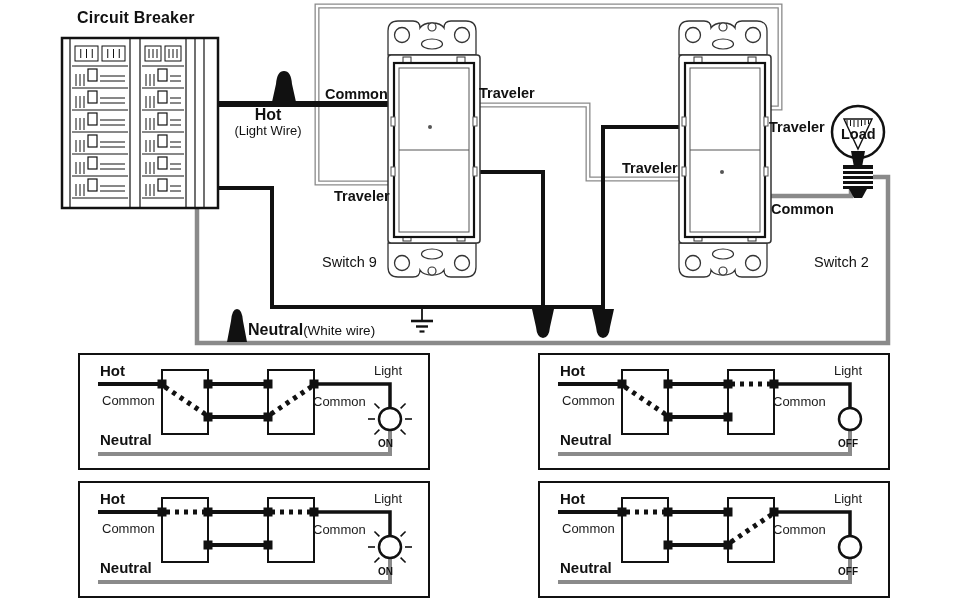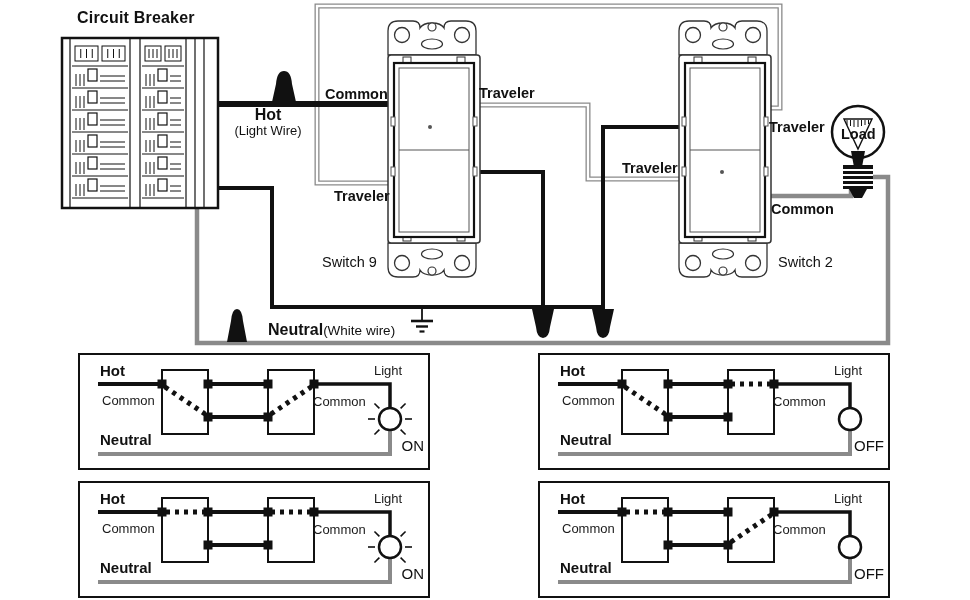--- a/index.html
+++ b/index.html
@@ -14,27 +14,27 @@
   .sub{font-weight:normal;font-size:12.5px;}
   #lbl-circuit-breaker{left:77px;top:9px;font-size:16px;font-weight:bold;letter-spacing:.2px;}
   #lbl-hot{left:221px;top:106px;width:94px;text-align:center;}
   #lbl-common-sw1{left:325px;top:86px;}
   #lbl-traveler-sw1r{left:479px;top:85px;}
   #lbl-traveler-sw1b{left:334px;top:188px;}
   #lbl-switch1{left:322px;top:254px;font-size:14.5px;}
   #lbl-traveler-sw2l{left:622px;top:160px;}
   #lbl-traveler-sw2r{left:769px;top:119px;}
   #lbl-common-sw2{left:771px;top:201px;}
-  #lbl-switch2{left:778px;top:254px;font-size:14.5px;}
+  #lbl-switch2{left:814px;top:254px;font-size:14.5px;}
   #lbl-load{left:841px;top:83px;margin-top:43px;}
   #lbl-ground{left:289px;top:287px;}
-  #lbl-neutral{left:268px;top:321px;}
+  #lbl-neutral{left:248px;top:321px;}
   .s-bold{font-size:15px;font-weight:bold;}
   .s-reg{font-size:13px;color:#1a1a1a;}
-  .s-status{font-size:15px;font-weight:normal;text-align:right;}
+  .s-status{font-size:10px;font-weight:bold;}
 </style>
 </head>
 <body>
 
 <div class="canvas">
 
   <svg id="diagram-svg" width="970" height="600" viewBox="0 0 970 600">
     <defs>
       <g id="ear">
         <path d="M2,38 V14 Q2,4 12,4 H27 Q34,4 34,11 Q37,6 46,6 Q55,6 58,11 Q58,4 65,4 H80 Q90,4 90,14 V38 Z" fill="#ffffff" stroke="#333" stroke-width="1.3"></path>

